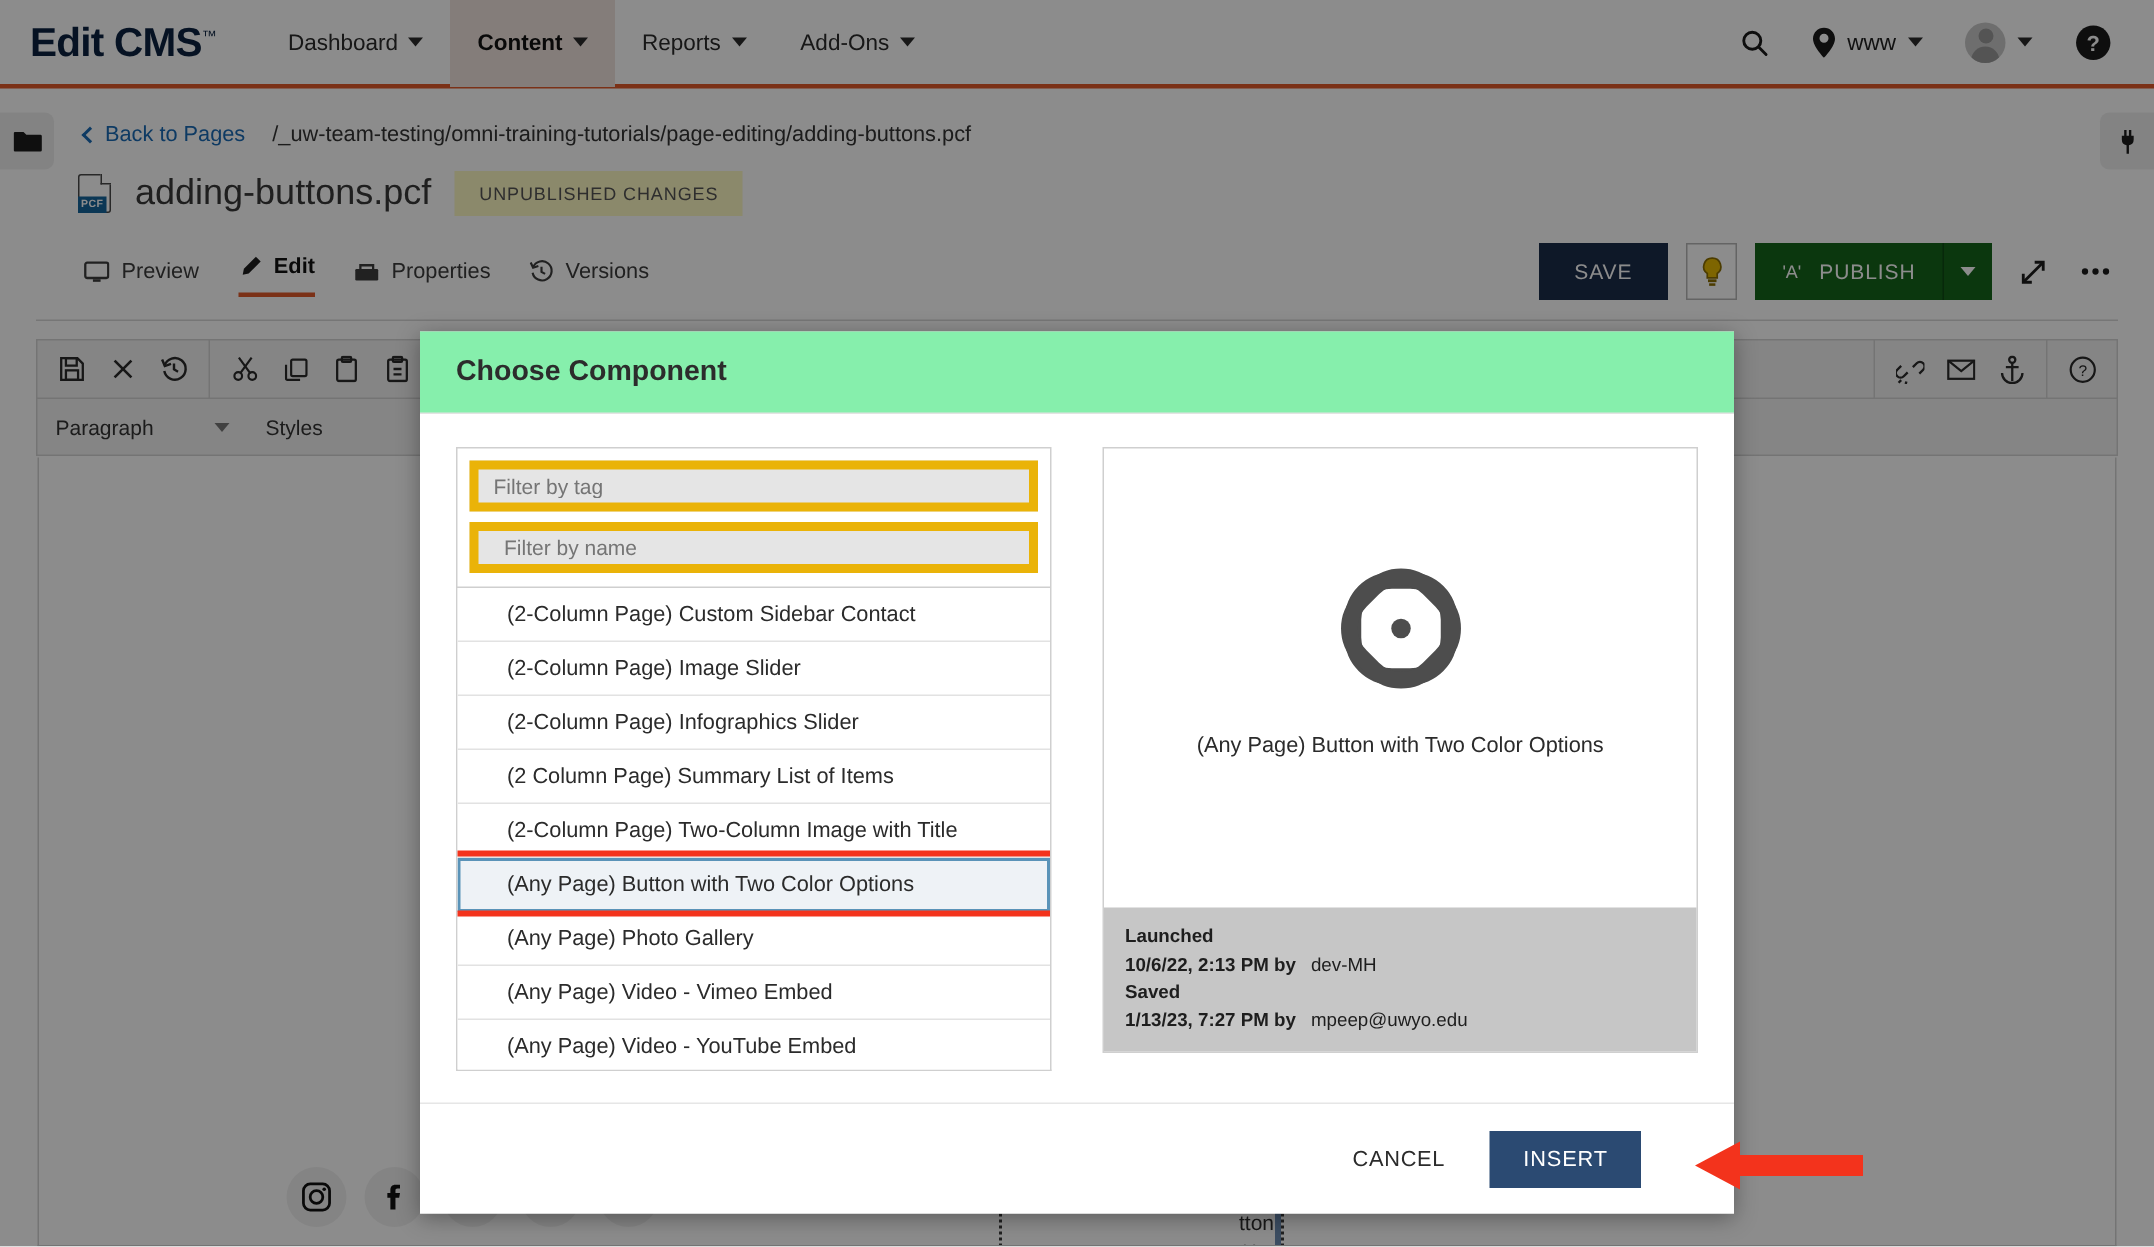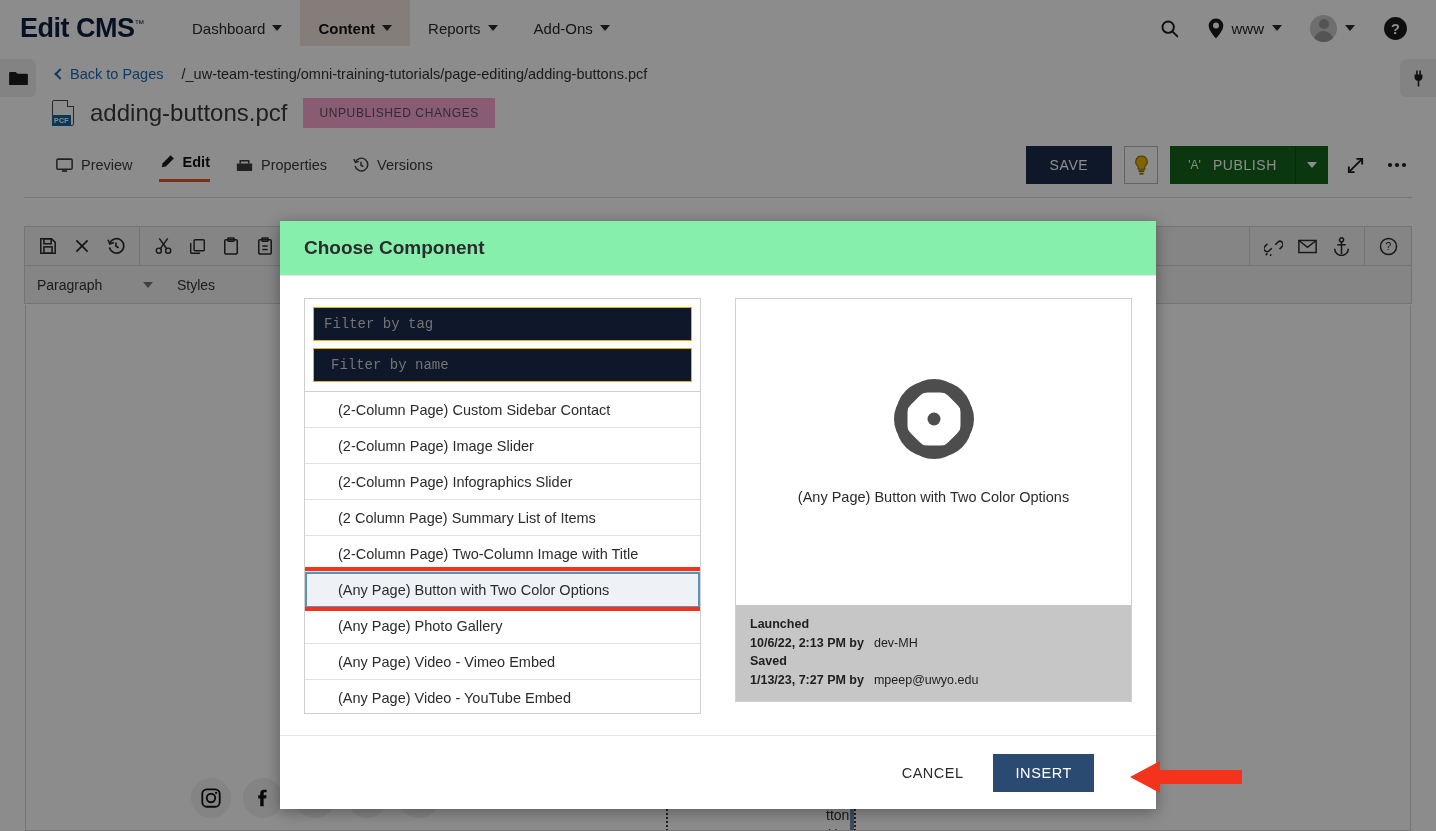--- a/index.html
+++ b/index.html
@@ -31,41 +31,41 @@
   }
   .navitem.active { background:#f1e3de; font-weight:bold; color:#111; }
   .caret { width:0; height:0; border-left:5px solid transparent; border-right:5px solid transparent; border-top:6px solid #2b2b2b; display:inline-block; }
   .nav-right { margin-left:auto; display:flex; align-items:center; gap:0; padding-right:14px; }
   .nav-right > div { display:flex; align-items:center; gap:8px; padding:0 14px; cursor:pointer; font-size:15px; color:#222; }
   .avatar-circle { width:27px; height:27px; border-radius:50%; background:#c9c9c9; position:relative; overflow:hidden; }
   .avatar-circle::before { content:""; position:absolute; width:10px; height:10px; border-radius:50%; background:#9a9a9a; left:8.5px; top:4px; }
   .avatar-circle::after { content:""; position:absolute; width:19px; height:11px; border-radius:10px 10px 0 0; background:#9a9a9a; left:4px; top:16px; }
 
   
-  .subhead { position:absolute; top:46px; left:0; width:1436px; height:152px; background:#fff;padding-left:24px; }
+  .subhead { position:absolute; top:62px; left:0; width:1436px; height:152px; background:#fff;padding-left:24px; }
   .folder-tab {
     position:absolute; left:0; top:13px; width:36px; height:38px;
     background:#efefef; border-radius:0 6px 6px 0; display:flex; align-items:center; justify-content:center;
   }
   .plugin-tab {
     position:absolute; right:0; top:13px; width:36px; height:38px;
     background:#efefef; border-radius:6px 0 0 6px; display:flex; align-items:center; justify-content:center;
   }
   .breadcrumb-row { position:absolute; left:56px; top:20px; display:flex; align-items:center; gap:8px; font-size:14.5px; }
   .back-link { color:#1a6bb5; cursor:pointer; display:flex; align-items:center; gap:6px; }
   .chev-left { display:inline-block; width:8px; height:8px; border-left:2px solid #1a6bb5; border-bottom:2px solid #1a6bb5; transform:rotate(45deg); }
   .crumb-path { color:#333; margin-left:10px; }
 
   .title-row { position:absolute; left:52px; top:52px; display:flex; align-items:center; gap:16px; }
   .pcf-icon { width:22px; height:26px; position:relative; }
   .pcf-icon .sheet { position:absolute; inset:0; background:#fff; border:1.5px solid #4a4a4a; border-radius:2px; }
   .pcf-icon .corner { position:absolute; right:0; top:0; width:7px; height:7px; background:#fff; border-left:1.5px solid #4a4a4a; border-bottom:1.5px solid #4a4a4a; }
   .pcf-icon .tag { position:absolute; left:0; bottom:0; background:#15649c; color:#fff; font-size:7px; line-height:9px; padding:1px 2px; font-weight:bold; letter-spacing:0.3px; }
   .page-title { font-size:24px; color:#3a3a3a; font-weight:normal; }
-  .status-badge { background:#f9a8d4; color:#555; font-size:12px; letter-spacing:0.6px; padding:8px 16px; }
+  .status-badge { background:#fef9c3; color:#555; font-size:12px; letter-spacing:0.6px; padding:8px 16px; }
 
   .tabs-row { position:absolute; left:56px; top:108px; display:flex; gap:26px; align-items:flex-end; }
   .tab { display:flex; align-items:flex-end; gap:8px; font-size:14.5px; color:#3c3c3c; padding-bottom:9px; cursor:pointer; }
   .tab.active { font-weight:bold; color:#111; border-bottom:3px solid #e05a2b; }
 
   .actions-row { position:absolute; right:24px; top:100px; display:flex; align-items:center; gap:12px; }
   .btn-save { background:#1b2c4a; color:#fff; font-size:14px; letter-spacing:0.6px; padding:11px 24px; cursor:pointer; }
   .btn-bulb { background:#fff; border:1px solid #b6b6b6; width:34px; height:38px; display:flex; align-items:center; justify-content:center; cursor:pointer; }
   .btn-publish { display:flex; align-items:stretch; background:#14641b; color:#fff; cursor:pointer; }
   .btn-publish .main { display:flex; align-items:center; gap:12px; padding:11px 18px; font-size:14px; letter-spacing:0.6px; }
@@ -106,22 +106,22 @@
     background:#fff; z-index:60; box-shadow:0 3px 14px rgba(0,0,0,0.35);
     display:flex; flex-direction:column;
   }
   .modal-head { height:55px; background:#86efac; border-bottom:1px solid #e3e3e3; display:flex; align-items:center; padding:0 24px; }
   .modal-title { font-size:19px; color:#2c2c2c; font-weight:bold; }
   .modal-body { flex:1; display:flex; gap:34px; padding:22px 24px 0 24px; overflow:hidden; }
 
   .left-pane { width:402px; display:flex; flex-direction:column; }
   .filter-box { border:1px solid #cfcfcf; padding:8px 8px 9px 8px; background:#fff; }
   .filter-input {
-    width:100%; height:34px; border:1px solid #eab308; background:#0f172a;
-    font-size:14px; color:#777; padding:0 10px; outline:none; font-family:Liberation Mono, monospace; display:block;
+    width:100%; height:34px; border:6px solid #eab308; background:#e5e5e5;
+    font-size:14px; color:#777; padding:0 10px; outline:none; font-family:Liberation Sans, sans-serif; display:block;
   }
   .filter-input.second { margin-top:7px; padding-left:17px; }
   .list {
     border:1px solid #cfcfcf; border-top:none; background:#fff;
     height:322px; overflow:hidden; position:relative;
   }
   .list-item {
     height:36px; display:flex; align-items:center; padding-left:33px;
     font-size:14.5px; color:#2b2b2b; border-bottom:1px solid #e2e2e2; cursor:pointer; background:#fff;
   }

